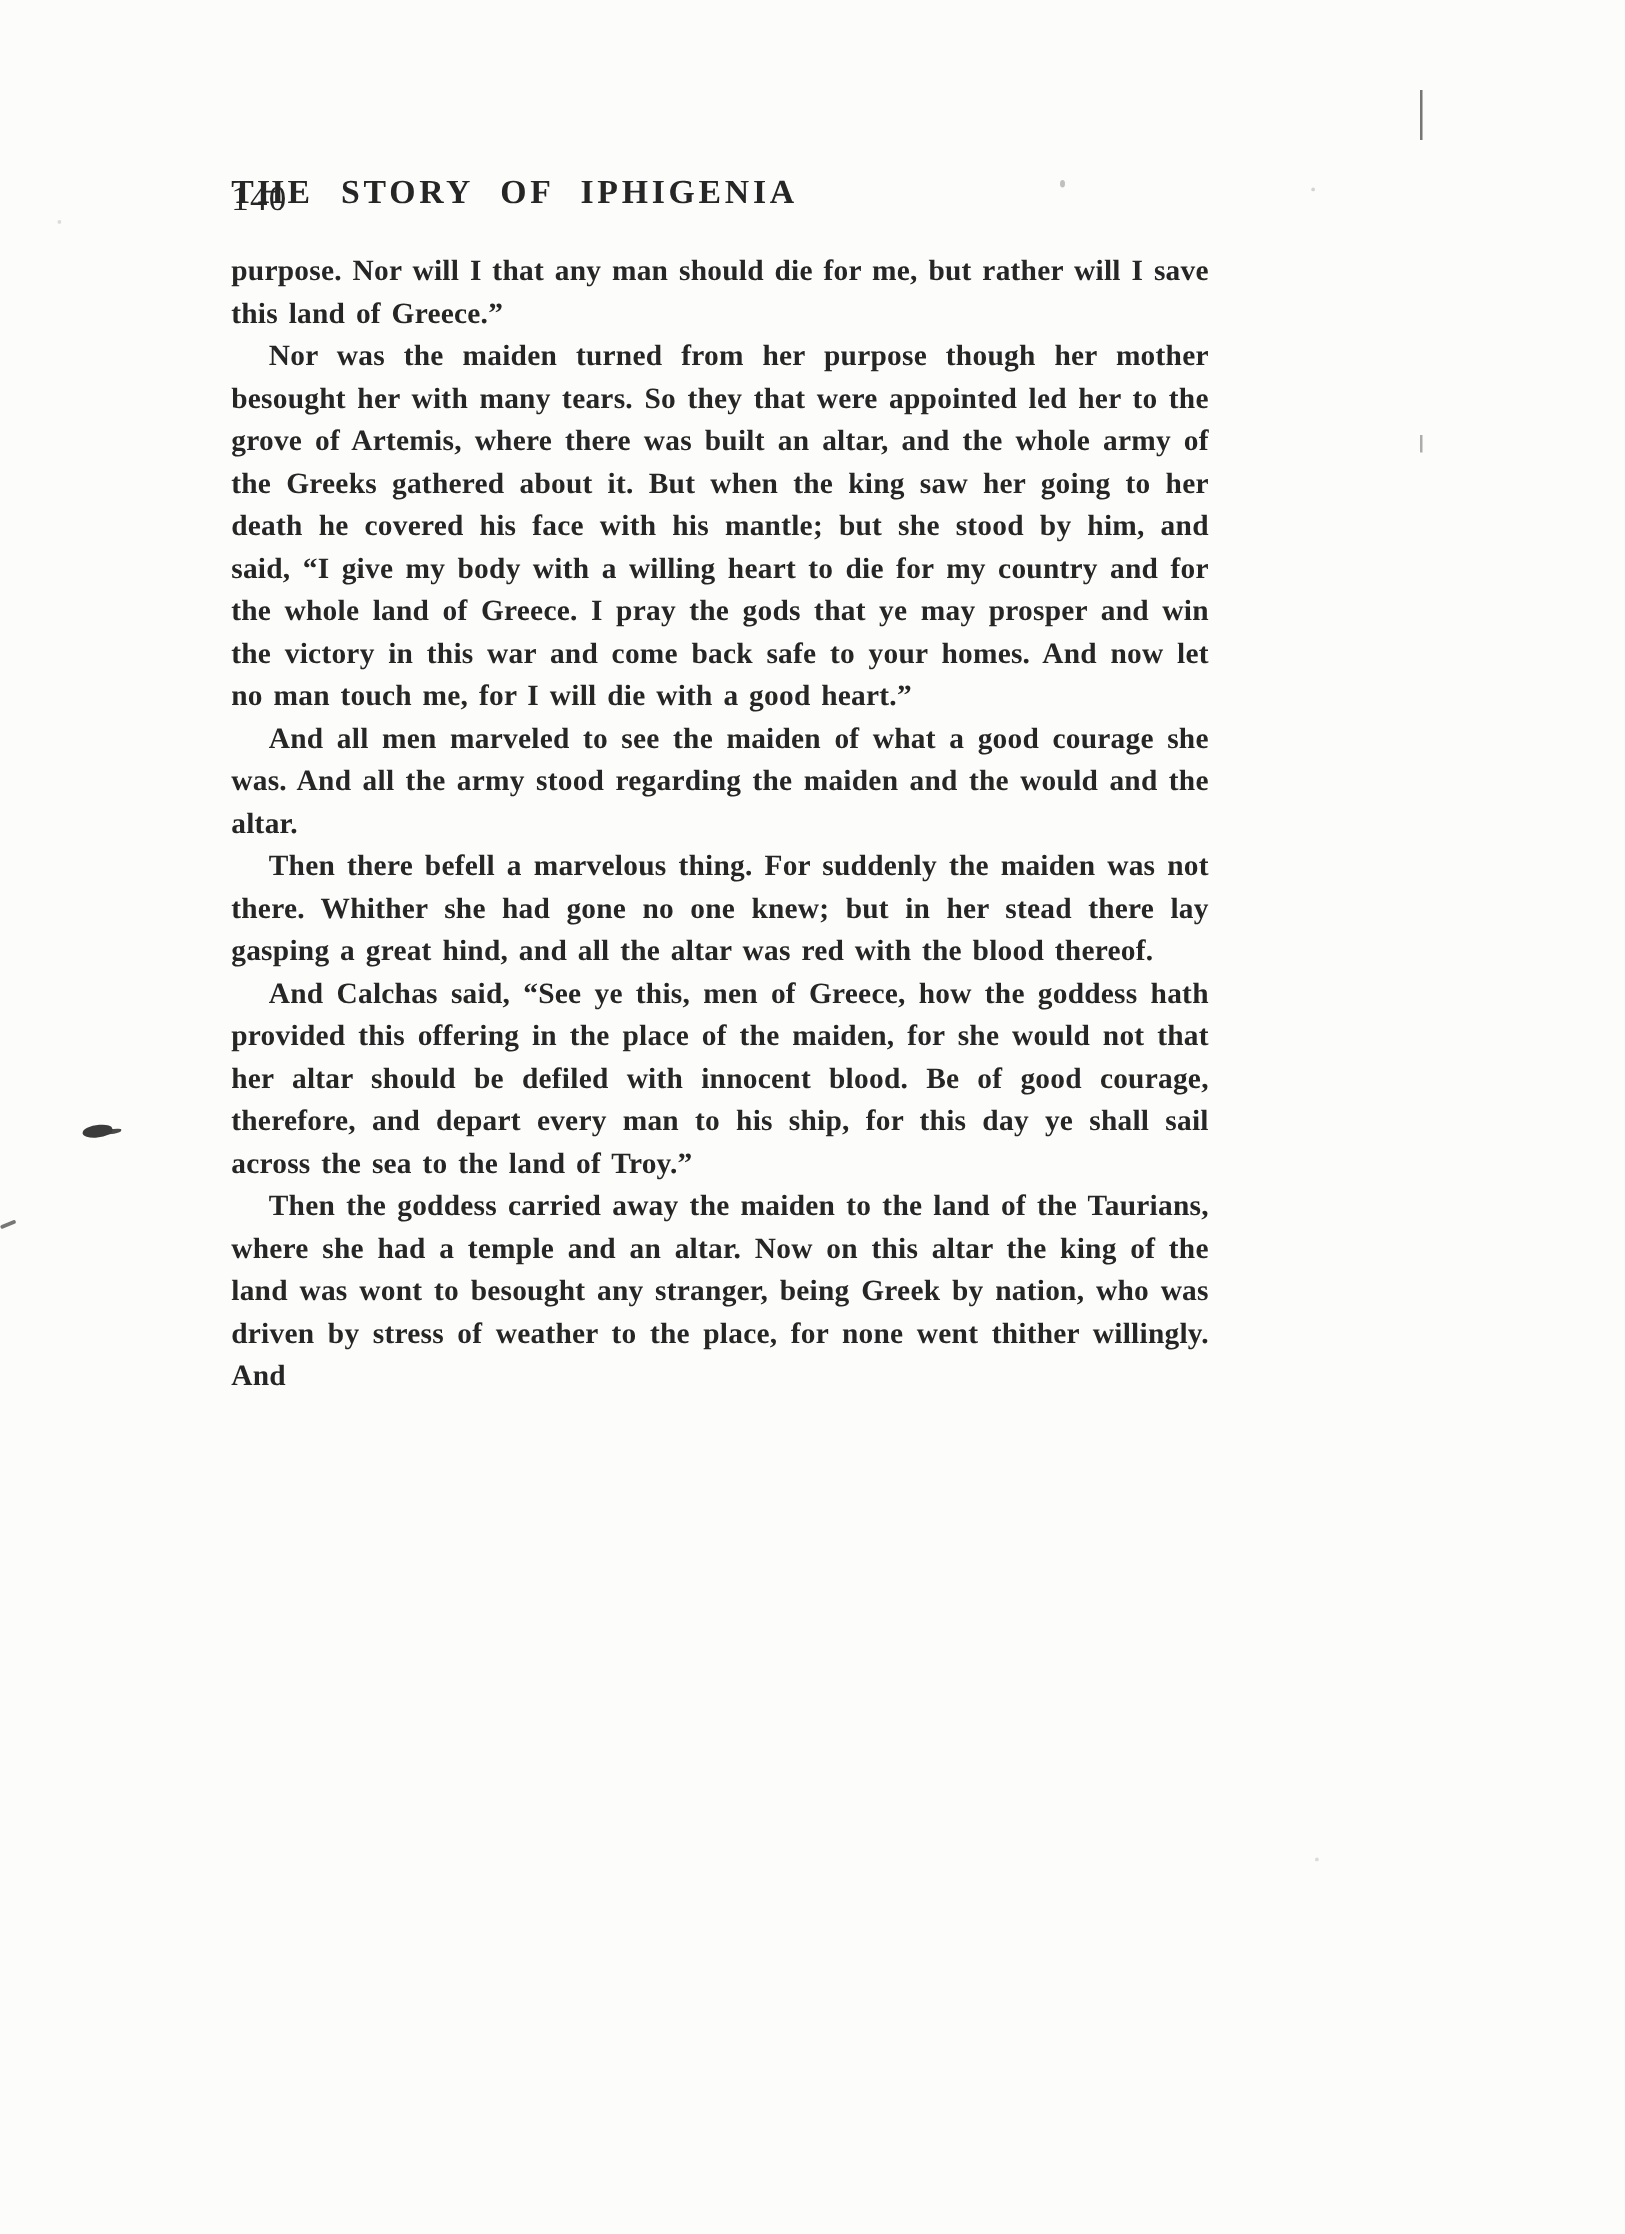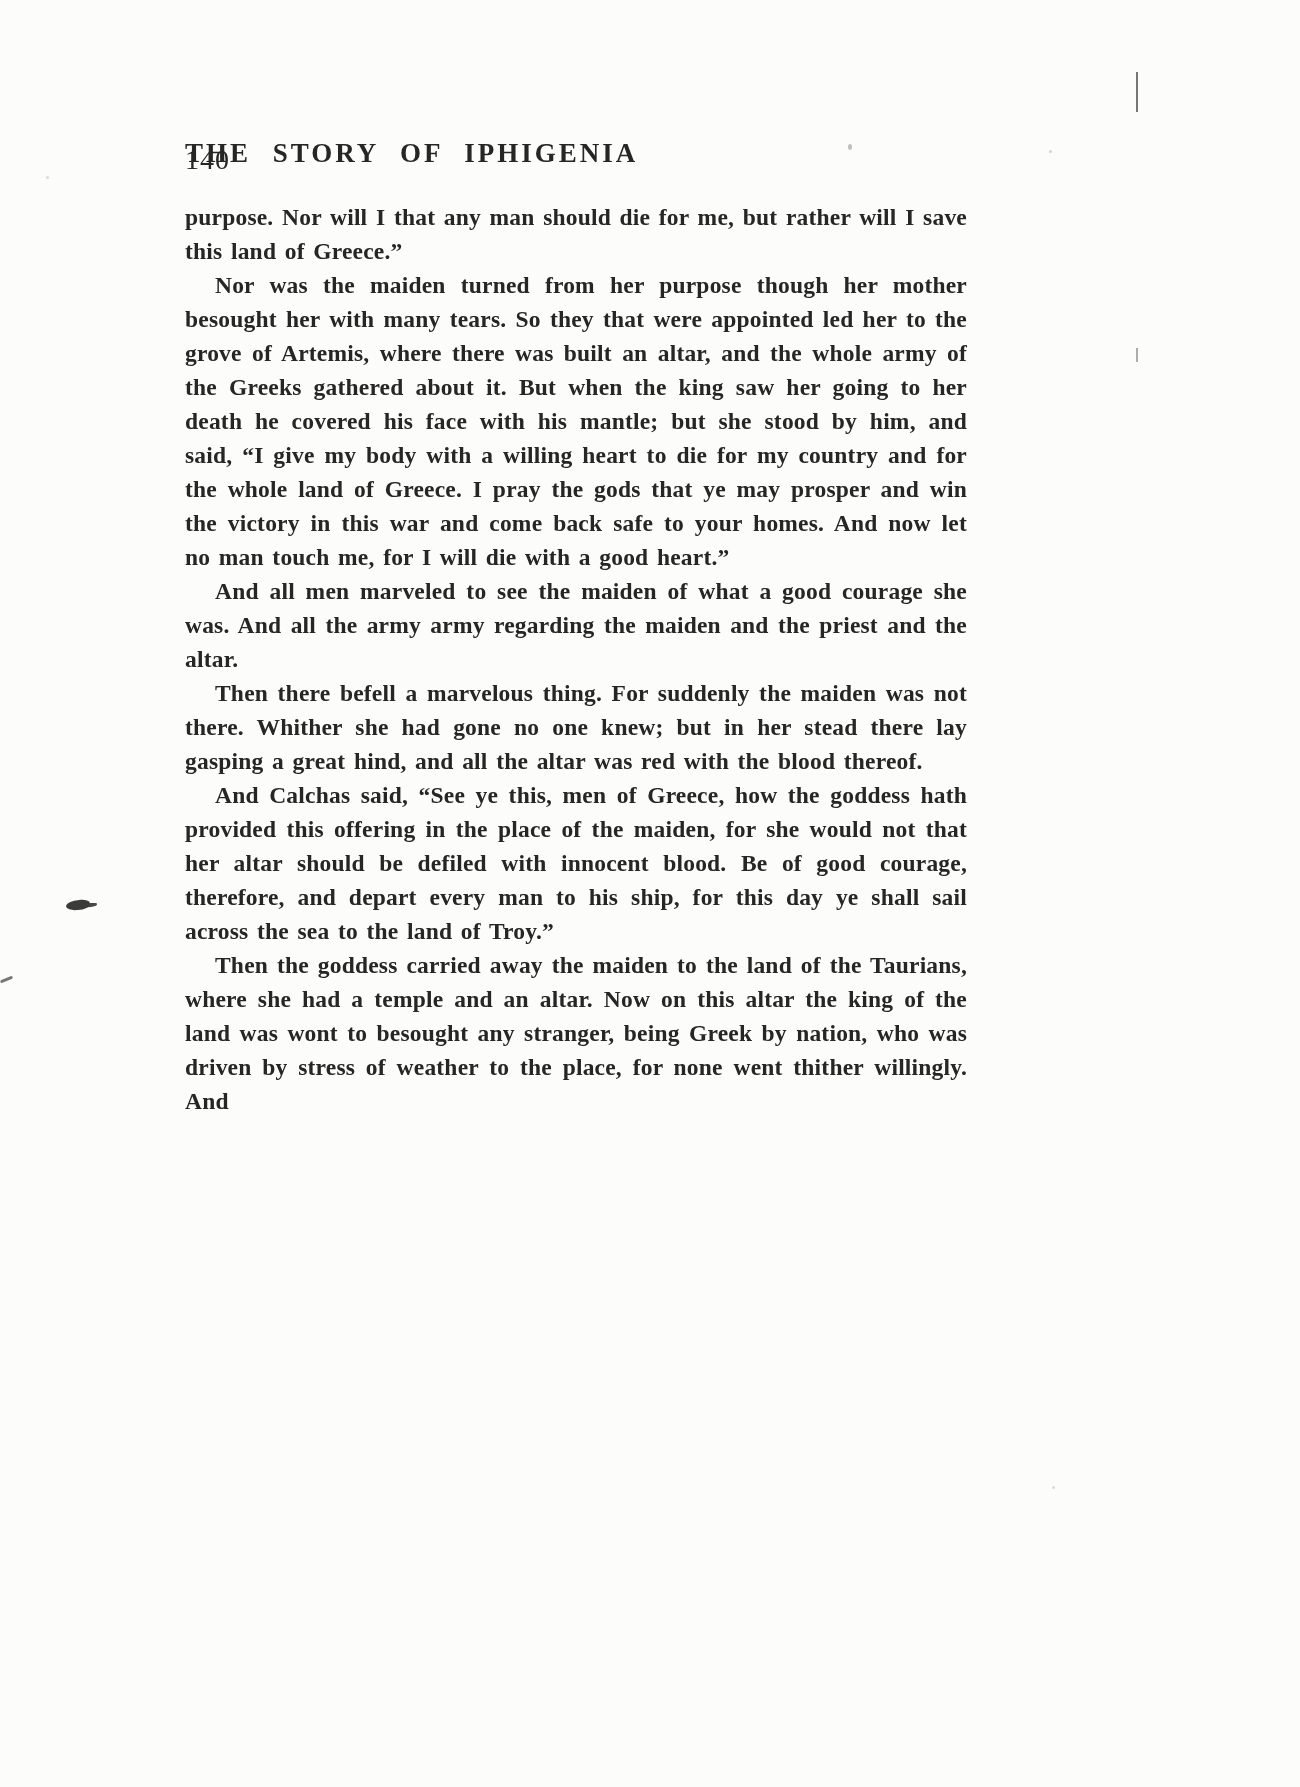--- a/index.html
+++ b/index.html
@@ -121,20 +121,20 @@
   <div class="content">
 
     <header class="page-header">
       <span class="page-number">140</span>
       <h1 class="running-title">THE STORY OF IPHIGENIA</h1>
     </header>
 
     <main class="text-block">
       <p class="para">purpose.  Nor will I that any man should die for me, but rather will I save this land of Greece.”</p>
       <p class="para indent">Nor was the maiden turned from her purpose though her mother besought her with many tears.  So they that were appointed led her to the grove of Artemis, where there was built an altar, and the whole army of the Greeks gathered about it.  But when the king saw her going to her death he covered his face with his mantle;  but she stood by him, and said, “I give my body with a willing heart to die for my country and for the whole land of Greece.  I pray the gods that ye may prosper and win the victory in this war and come back safe to your homes.  And now let no man touch me, for I will die with a good heart.”</p>
-      <p class="para indent">And all men marveled to see the maiden of what a good courage she was.  And all the army army regarding the maiden and the priest and the altar.</p>
+      <p class="para indent">And all men marveled to see the maiden of what a good courage she was.  And all the army stood regarding the maiden and the would and the altar.</p>
       <p class="para indent">Then there befell a marvelous thing.  For suddenly the maiden was not there.  Whither she had gone no one knew; but in her stead there lay gasping a great hind, and all the altar was red with the blood thereof.</p>
       <p class="para indent">And Calchas said, “See ye this, men of Greece, how the goddess hath provided this offering in the place of the maiden, for she would not that her altar should be defiled with innocent blood.  Be of good courage, therefore, and depart every man to his ship, for this day ye shall sail across the sea to the land of Troy.”</p>
       <p class="para indent">Then the goddess carried away the maiden to the land of the Taurians, where she had a temple and an altar.  Now on this altar the king of the land was wont to besought any stranger, being Greek by nation, who was driven by stress of weather to the place, for none went thither willingly.  And</p>
     </main>
 
   </div>
 </div>
 
 </body></html>

